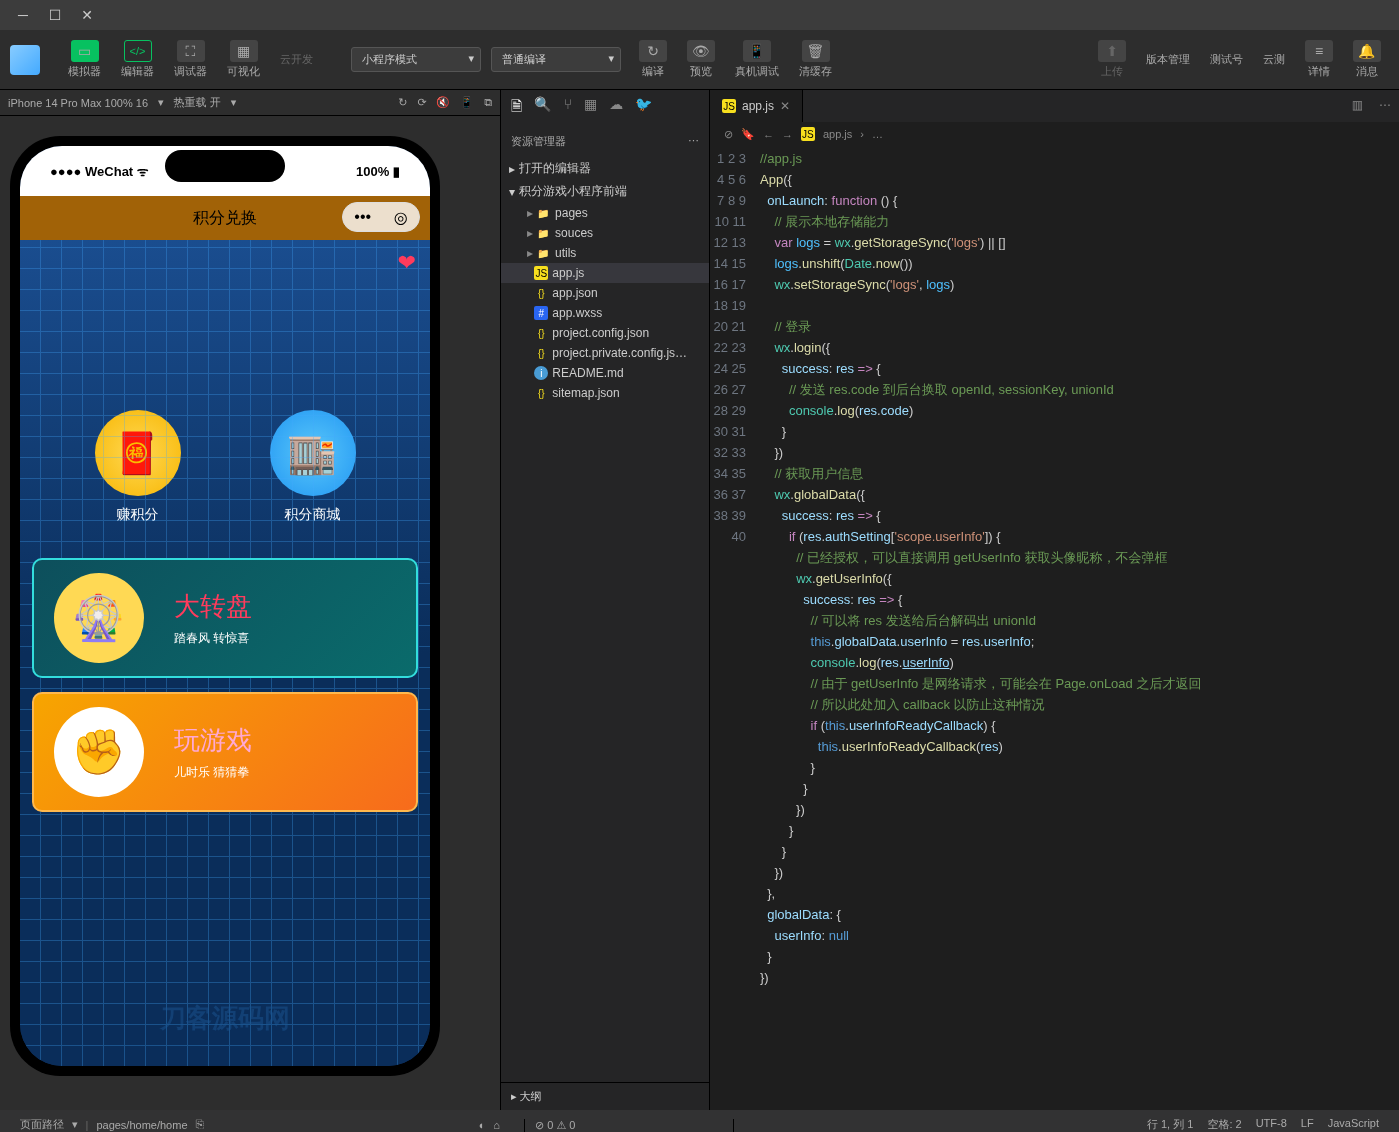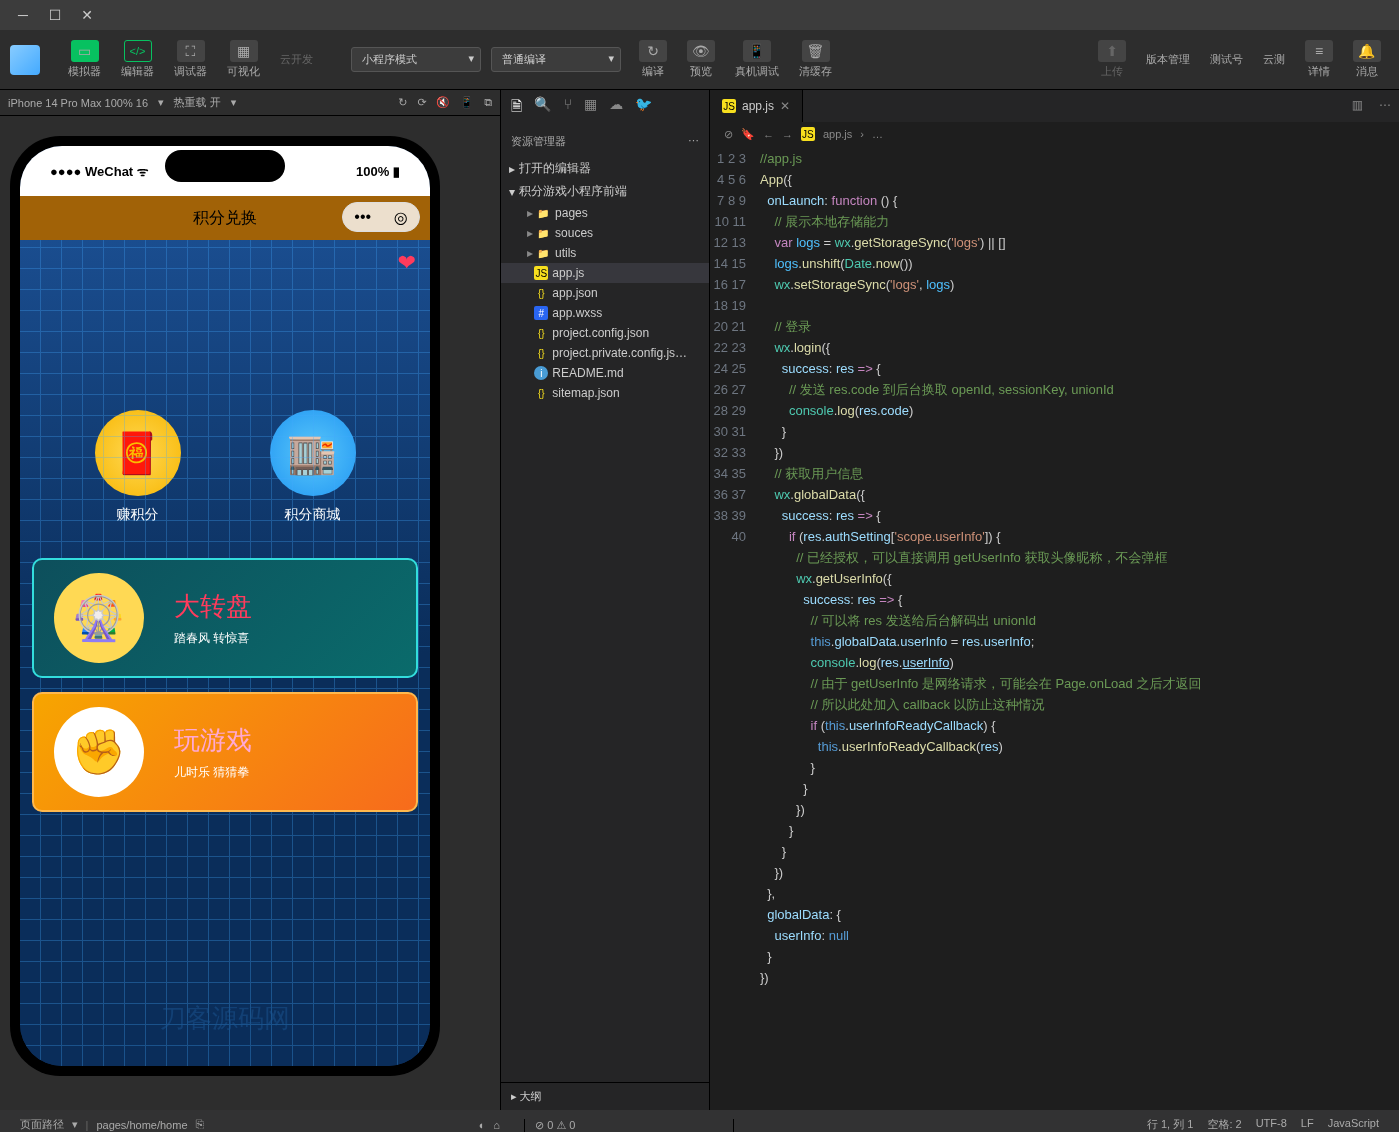--- a/index.html
+++ b/index.html
@@ -37,21 +37,21 @@
 .circle-ic.yellow{background:radial-gradient(#ffd954,#f7b500)}
 .circle-ic.blue{background:radial-gradient(#5ac8fa,#2196f3)}
 .card{margin:14px 12px;height:120px;border-radius:10px;display:flex;align-items:center;padding:0 20px;position:relative;overflow:hidden}
 .card.teal{background:linear-gradient(135deg,#0d4f5c,#0a6b6b);border:2px solid #3dd}
 .card.orange{background:linear-gradient(135deg,#f7a500,#f76b1c);border:2px solid #ffb84d}
 .card-ic{width:90px;height:90px;border-radius:50%;background:#ffd954;display:flex;align-items:center;justify-content:center;font-size:44px;margin-right:30px}
 .card-txt{color:#fff}
 .card-title{font-size:26px;font-weight:normal;margin-bottom:6px}
 .card.teal .card-title{color:#ff3b5c}
 .card.orange .card-title{color:#ffa8d4}
-.watermark{position:absolute;bottom:30px;left:50%;transform:translateX(-50%);color:#1a5490;font-size:26px;font-weight:normal;opacity:.5}
+.watermark{position:absolute;bottom:30px;left:50%;transform:translateX(-50%);color:#1a5490;font-size:26px;font-weight:bold;opacity:.5}
 .mid-panel{width:210px;background:#252526;border-left:1px solid #000;border-right:1px solid #000;display:flex;flex-direction:column}
 .mid-wrap{display:flex;flex:1}
 .explorer{flex:1;overflow:hidden}
 .exp-header{padding:8px 10px;font-size:11px;color:#aaa;display:flex;justify-content:space-between}
 .tree{font-size:12px}
 .tree-item{padding:3px 8px;display:flex;align-items:center;gap:4px;cursor:pointer;white-space:nowrap}
 .tree-item.selected{background:#37373d}
 .tree-item .indent{display:inline-block}
 .ticon{width:14px;height:14px;display:inline-flex;align-items:center;justify-content:center;font-size:10px;border-radius:2px}
 .ticon.js{background:#f7df1e;color:#000}

